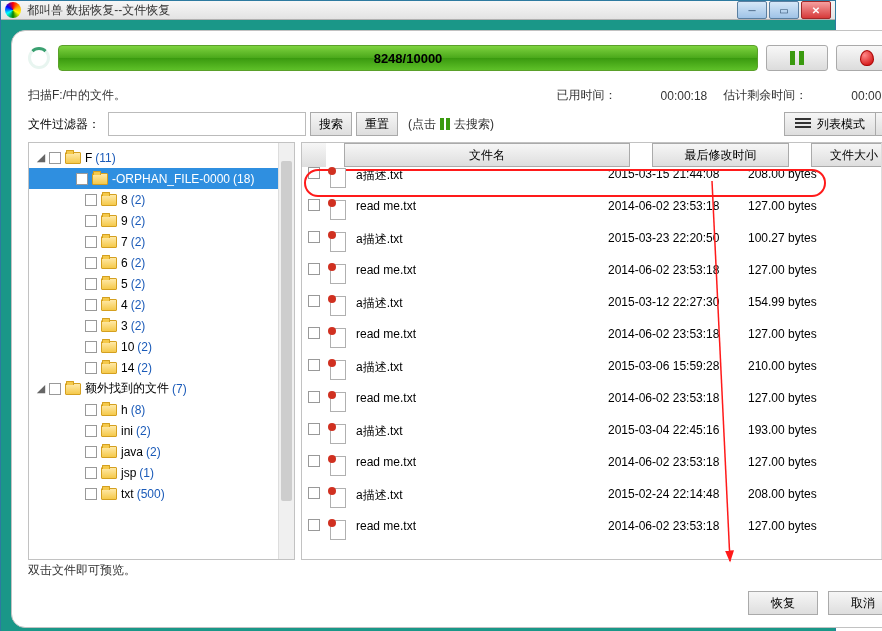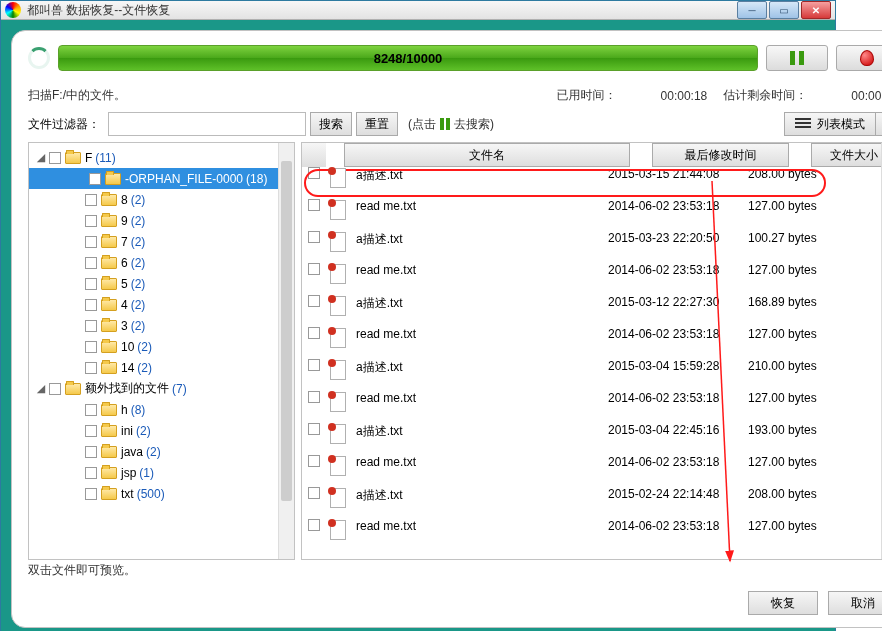--- a/index.html
+++ b/index.html
@@ -161,21 +161,21 @@
           <div class="tree-scroll">
             <div class="tree" id="tree">
                 <div class="tree-row" style="padding-left: 6px;">
                   <span class="tw">◢</span>
                   <span style="width: 2px; display: inline-block;"></span>
                   <span class="cb"></span>
                   <span class="fld-ico"></span>
                   <span class="tree-label">F</span>
                   <span class="tree-count"> (11)</span>
                 </div>
-                <div class="tree-row selected" style="padding-left: 30px;">
+                <div class="tree-row selected" style="padding-left: 17px;">
                   <span class="tw"></span>
                   <span style="width: 18px; display: inline-block;"></span>
                   <span class="cb"></span>
                   <span class="fld-ico"></span>
                   <span class="tree-label">-ORPHAN_FILE-0000</span>
                   <span class="tree-count"> (18)</span>
                 </div>
                 <div class="tree-row" style="padding-left: 26px;">
                   <span class="tw"></span>
                   <span style="width: 18px; display: inline-block;"></span>
@@ -338,34 +338,34 @@
                 <span class="fico"></span>
                 <span class="fname">read me.txt</span>
                 <span class="fdate">2014-06-02 23:53:18</span>
                 <span class="fsize">127.00 bytes</span>
               </div>
               <div class="file-row">
                 <span class="rcb"></span>
                 <span class="fico"></span>
                 <span class="fname">a描述.txt</span>
                 <span class="fdate">2015-03-12 22:27:30</span>
-                <span class="fsize">168.89 bytes</span>
-              </div>
-              <div class="file-row">
-                <span class="rcb"></span>
-                <span class="fico"></span>
-                <span class="fname">read me.txt</span>
-                <span class="fdate">2014-06-02 23:53:18</span>
-                <span class="fsize">127.00 bytes</span>
-              </div>
-              <div class="file-row">
-                <span class="rcb"></span>
-                <span class="fico"></span>
-                <span class="fname">a描述.txt</span>
-                <span class="fdate">2015-03-04 15:59:28</span>
+                <span class="fsize">154.99 bytes</span>
+              </div>
+              <div class="file-row">
+                <span class="rcb"></span>
+                <span class="fico"></span>
+                <span class="fname">read me.txt</span>
+                <span class="fdate">2014-06-02 23:53:18</span>
+                <span class="fsize">127.00 bytes</span>
+              </div>
+              <div class="file-row">
+                <span class="rcb"></span>
+                <span class="fico"></span>
+                <span class="fname">a描述.txt</span>
+                <span class="fdate">2015-03-06 15:59:28</span>
                 <span class="fsize">210.00 bytes</span>
               </div>
               <div class="file-row">
                 <span class="rcb"></span>
                 <span class="fico"></span>
                 <span class="fname">read me.txt</span>
                 <span class="fdate">2014-06-02 23:53:18</span>
                 <span class="fsize">127.00 bytes</span>
               </div>
               <div class="file-row">

